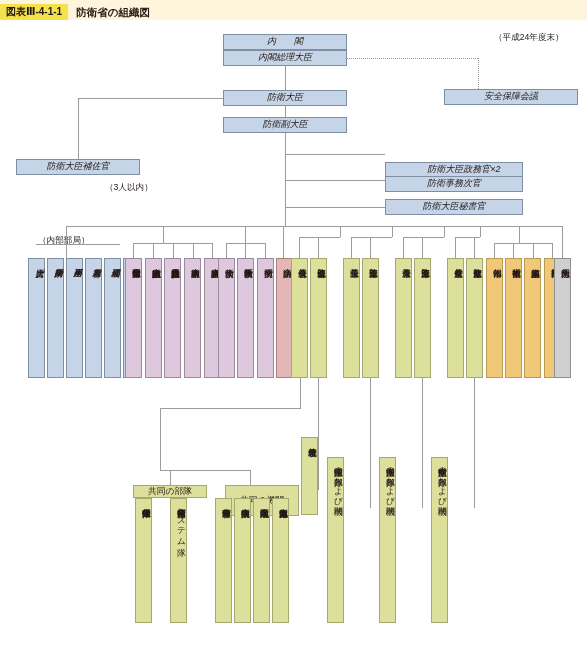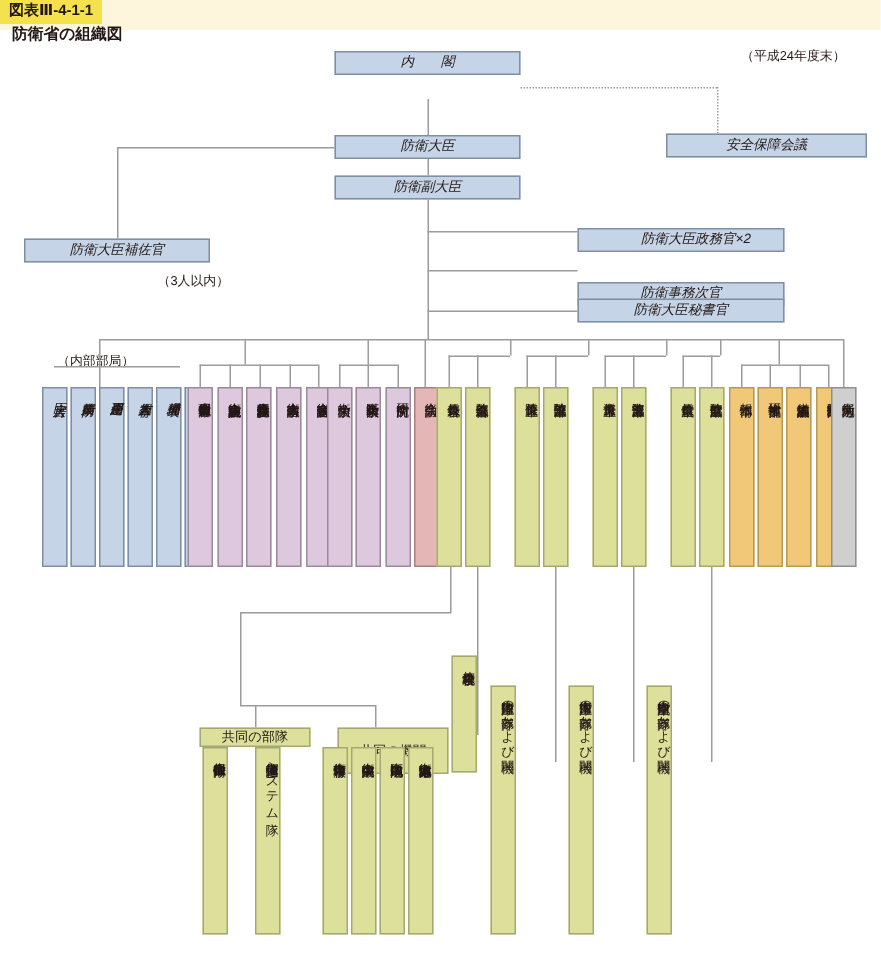--- a/index.html
+++ b/index.html
@@ -9,21 +9,21 @@
     font-family:"Liberation Sans","DejaVu Sans",sans-serif;
     font-size:9px;color:#231815;
     overflow:hidden;
   }
   #root{position:relative;width:587px;height:649px;}
 
   
   .titlebar{
     position:absolute;left:0;top:0;width:587px;height:20px;
     background:#fdf6dc;
-    display:flex;align-items:flex-start;flex-direction:column;
+    display:flex;align-items:flex-end;
   }
   .titlebar .tag{
     background:#f5e14b;color:#231815;
     font-weight:bold;font-size:10px;
     padding:3px 6px 3px 6px;margin:0;
     line-height:1;
     letter-spacing:0px;
   }
   .titlebar .ttl{
     font-size:10.5px;font-weight:bold;color:#231815;
@@ -84,30 +84,31 @@
   <div class="titlebar">
     <span class="tag">図表Ⅲ-4-1-1</span>
     <span class="ttl">防衛省の組織図</span>
   </div>
 
   <div class="txt" style="left:494px;top:32px;">（平成24年度末）</div>
   <div class="txt" style="left:105px;top:182px;">（3人以内）</div>
   <div class="txt" style="left:38px;top:235px;">（内部部局）</div>
 
   <div class="box blue" style="left:223px;top:34px;width:124px;height:16px;">内　　閣</div>
+  <div class="box blue" style="left:223px;top:50px;width:124px;height:16px;">内閣総理大臣</div>
 
   <div class="box blue" style="left:444px;top:89px;width:134px;height:16px;">安全保障会議</div>
 
   <div class="box blue" style="left:223px;top:90px;width:124px;height:16px;">防衛大臣</div>
   <div class="box blue" style="left:16px;top:159px;width:124px;height:16px;">防衛大臣補佐官</div>
 
   <div class="box blue" style="left:223px;top:117px;width:124px;height:16px;">防衛副大臣</div>
 
-  <div class="box blue" style="left:385px;top:152px;width:138px;height:16px;padding-left:20px;">防衛大臣政務官×2</div>
-  <div class="box blue" style="left:385px;top:188px;width:138px;height:16px;">防衛事務次官</div>
+  <div class="box blue" style="left:385px;top:162px;width:138px;height:16px;padding-left:20px;">防衛大臣政務官×2</div>
+  <div class="box blue" style="left:385px;top:176px;width:138px;height:16px;">防衛事務次官</div>
   <div class="box blue" style="left:385px;top:199px;width:138px;height:16px;text-align:right;">防衛大臣秘書官</div>
 
   <div class="dot-h" style="left:347px;top:58px;width:131px;"></div>
   <div class="dot-v" style="left:478px;top:58px;height:31px;"></div>
 
   <div class="ln lnv" style="left:285px;top:66px;height:24px;"></div>
 
   <div class="ln lnv" style="left:285px;top:106px;height:11px;"></div>
 
   <div class="ln lnh" style="left:78px;top:98px;width:145px;"></div>

